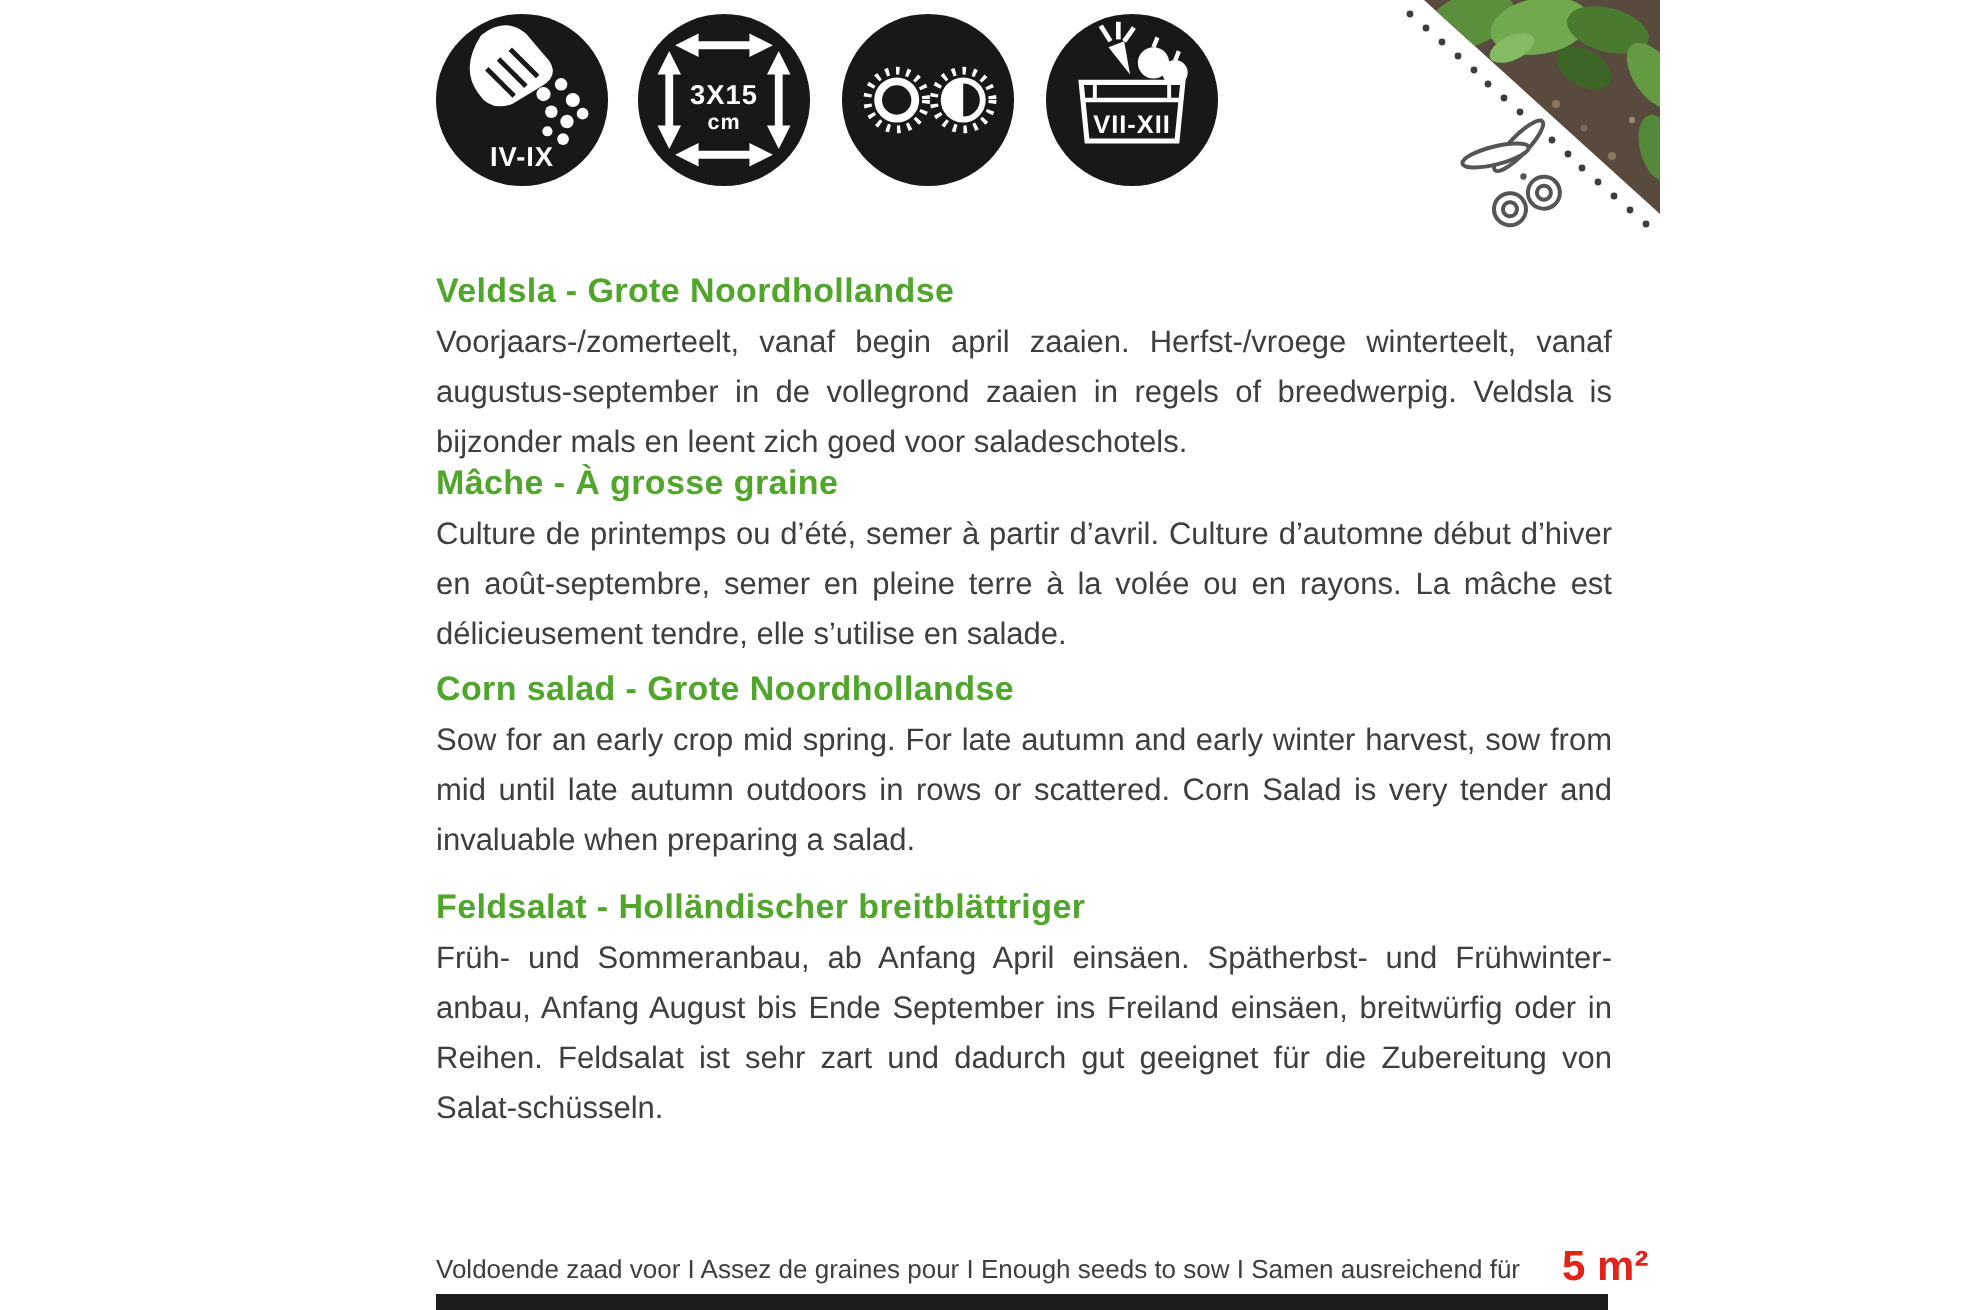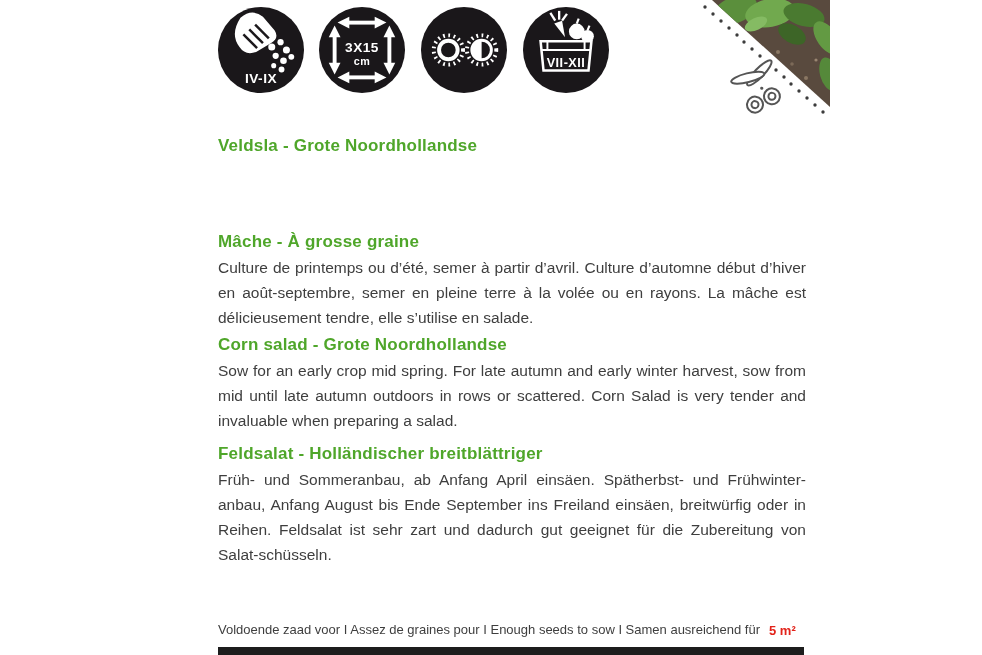--- a/index.html
+++ b/index.html
@@ -36,21 +36,21 @@
   #sec-de{top:444px;}
   #lifecycle-line{
     position:absolute;left:218px;top:591px;width:620px;
     font-size:20px;font-weight:bold;color:#4fa62a;letter-spacing:0.3px;
   }
   #seeds-line{
     position:absolute;left:218px;top:622px;width:620px;
     font-size:13px;color:#3e3e3e;white-space:nowrap;
   }
   #seeds-area{
-    color:#e2231a;font-weight:bold;font-size:13px;margin-left:9px;
+    color:#e2231a;font-weight:bold;font-size:21px;margin-left:21px;
     vertical-align:-1px;
   }
   #barcode-bar{
     position:absolute;left:218px;top:647px;width:586px;height:8px;
     background:#1d1d1d;
   }
   .icon-label{
     font-family:"Liberation Sans","DejaVu Sans",sans-serif;
     font-weight:bold;letter-spacing:0.5px;
   }
@@ -186,20 +186,21 @@
         <circle cx="34" cy="37" r="3.5" fill="none"></circle>
         <circle cx="18" cy="47" r="8"></circle>
         <circle cx="18" cy="47" r="3.5" fill="none"></circle>
         <circle cx="23" cy="30" r="1.6" fill="#555555" stroke="none"></circle>
       </g>
     </svg>
   </div>
 
   <div class="section" id="sec-nl">
     <h2>Veldsla - Grote Noordhollandse</h2>
+    <p>Voorjaars-/zomerteelt, vanaf begin april zaaien. Herfst-/vroege winterteelt, vanaf augustus-september in de vollegrond zaaien in regels of breedwerpig. Veldsla is bijzonder mals en leent zich goed voor saladeschotels.</p>
   </div>
 
   <div class="section" id="sec-fr">
     <h2>Mâche - À grosse graine</h2>
     <p>Culture de printemps ou d’été, semer à partir d’avril. Culture d’automne début d’hiver en août-septembre, semer en pleine terre à la volée ou en rayons. La mâche est délicieusement tendre, elle s’utilise en salade.</p>
   </div>
 
   <div class="section" id="sec-en">
     <h2>Corn salad - Grote Noordhollandse</h2>
     <p>Sow for an early crop mid spring. For late autumn and early winter harvest, sow from mid until late autumn outdoors in rows or scattered. Corn Salad is very tender and invaluable when preparing a salad.</p>

